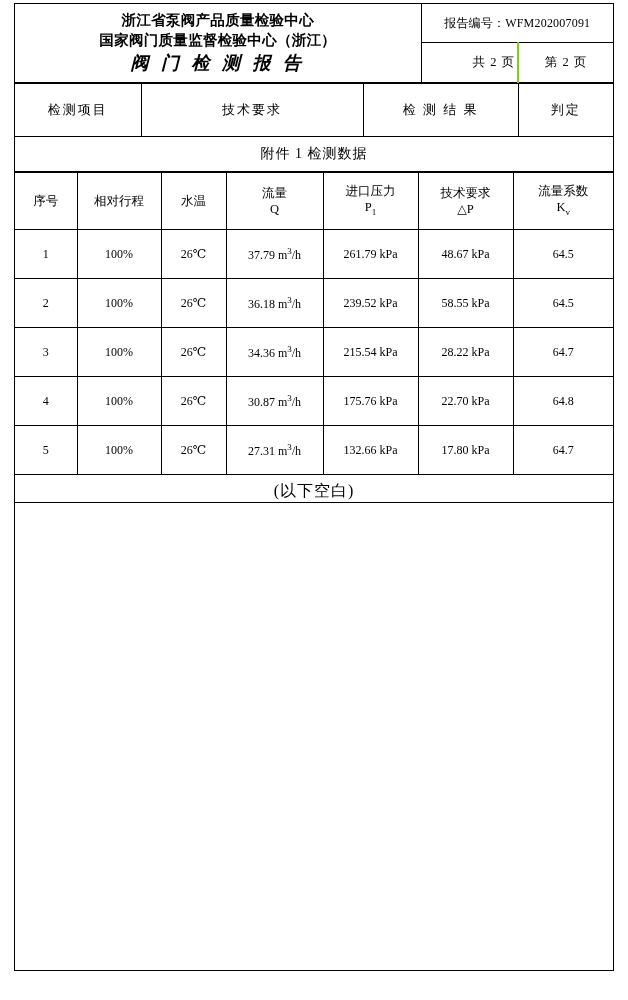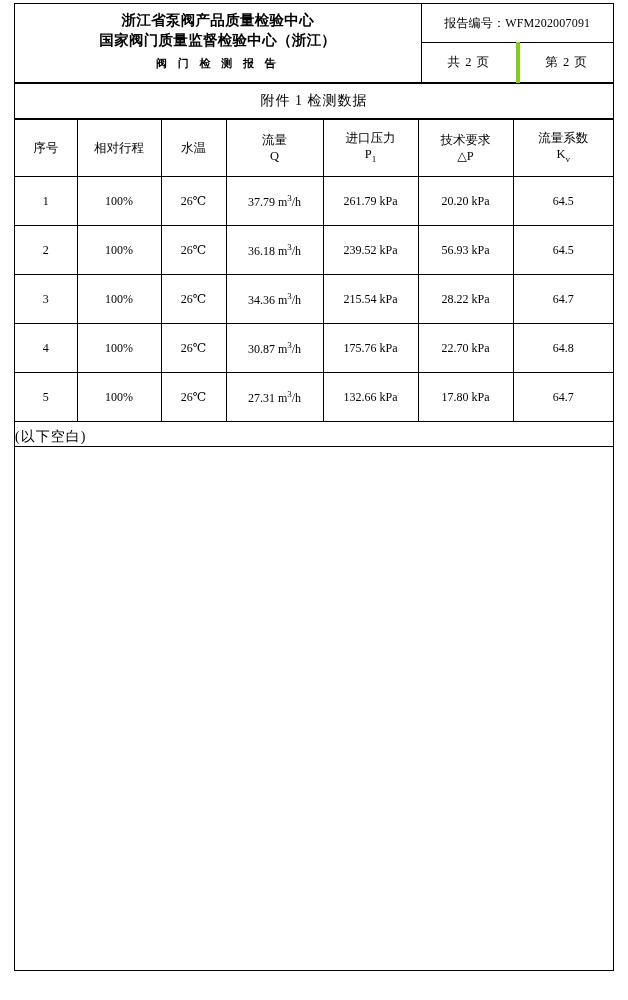--- a/index.html
+++ b/index.html
@@ -50,38 +50,39 @@
     line-height: 20px;
   }
   .hdr-title-2 {
     font-weight: bold;
     font-size: 14.5px;
     letter-spacing: 0.3px;
     line-height: 20px;
   }
   .hdr-title-3 {
     font-weight: bold;
-    font-size: 11px;
+    font-size: 18px;
     letter-spacing: 4px;
     line-height: 22px;
     padding-top: 2px;
+    font-style: italic;
   }
   .hdr-report-no {
     font-size: 12px;
     border-top: none;
     border-right: none;
     height: 30px;
     letter-spacing: 0.2px;
   }
   .hdr-total-pages, .hdr-cur-page {
     font-size: 12.5px;
     height: 30px;
     letter-spacing: 1px;
   }
-  .hdr-total-pages { border-right: 4px solid #84cc16; }
+  .hdr-total-pages { border-right: 2px solid #84cc16; text-align: right; }
   .hdr-cur-page { border-right: none; font-family: Liberation Serif, serif; }
 
   .col-head td {
     height: 48px;
     font-size: 13px;
     letter-spacing: 2px;
   }
   .row-kv td {
     height: 38px;
     font-size: 13px;
@@ -101,22 +102,22 @@
   .data-head td {
     height: 52px;
     font-size: 12.5px;
     line-height: 16px;
   }
   .data-row td {
     height: 44px;
     font-size: 12px;
   }
   .blank-note {
-    text-align: left;
-    font-size: 14px;
+    text-align: center;
+    font-size: 16px;
     padding-top: 6px;
     letter-spacing: 1px;
     font-family: Liberation Serif, serif;
   }
   .filler {
     flex: 1 1 auto;
     border-top: 1px solid #000;
     margin-top: 0;
   }
   .nb-left { border-left: none; }
@@ -151,20 +152,26 @@
   </table>
 
   <table>
     <colgroup>
       <col style="width:126px">
       <col style="width:222px">
       <col style="width:155px">
       <col style="width:95px">
     </colgroup>
     <tbody>
+      <tr class="col-head">
+        <td class="nb-left">检测项目</td>
+        <td>技术要求</td>
+        <td>检 测 结 果</td>
+        <td class="nb-right">判定</td>
+      </tr>
       <tr class="attach-title">
         <td colspan="4">附件 1  检测数据</td>
       </tr>
     </tbody>
   </table>
 
   <table>
     <colgroup>
       <col style="width:62px">
       <col style="width:84px">
@@ -202,30 +209,30 @@
           <div><span>K</span><span class="sub">v</span></div>
         </td>
       </tr>
 
       <tr class="data-row">
         <td class="nb-left">1</td>
         <td>100%</td>
         <td>26℃</td>
         <td><span>37.79</span> m<span class="sup">3</span>/h</td>
         <td>261.79 kPa</td>
-        <td>20.20 kPa</td>
+        <td>48.67 kPa</td>
         <td class="nb-right">64.5</td>
       </tr>
       <tr class="data-row">
         <td class="nb-left">2</td>
         <td>100%</td>
         <td>26℃</td>
         <td><span>36.18</span> m<span class="sup">3</span>/h</td>
         <td>239.52 kPa</td>
-        <td>56.93 kPa</td>
+        <td>58.55 kPa</td>
         <td class="nb-right">64.5</td>
       </tr>
       <tr class="data-row">
         <td class="nb-left">3</td>
         <td>100%</td>
         <td>26℃</td>
         <td><span>34.36</span> m<span class="sup">3</span>/h</td>
         <td>215.54 kPa</td>
         <td>28.22 kPa</td>
         <td class="nb-right">64.7</td>

